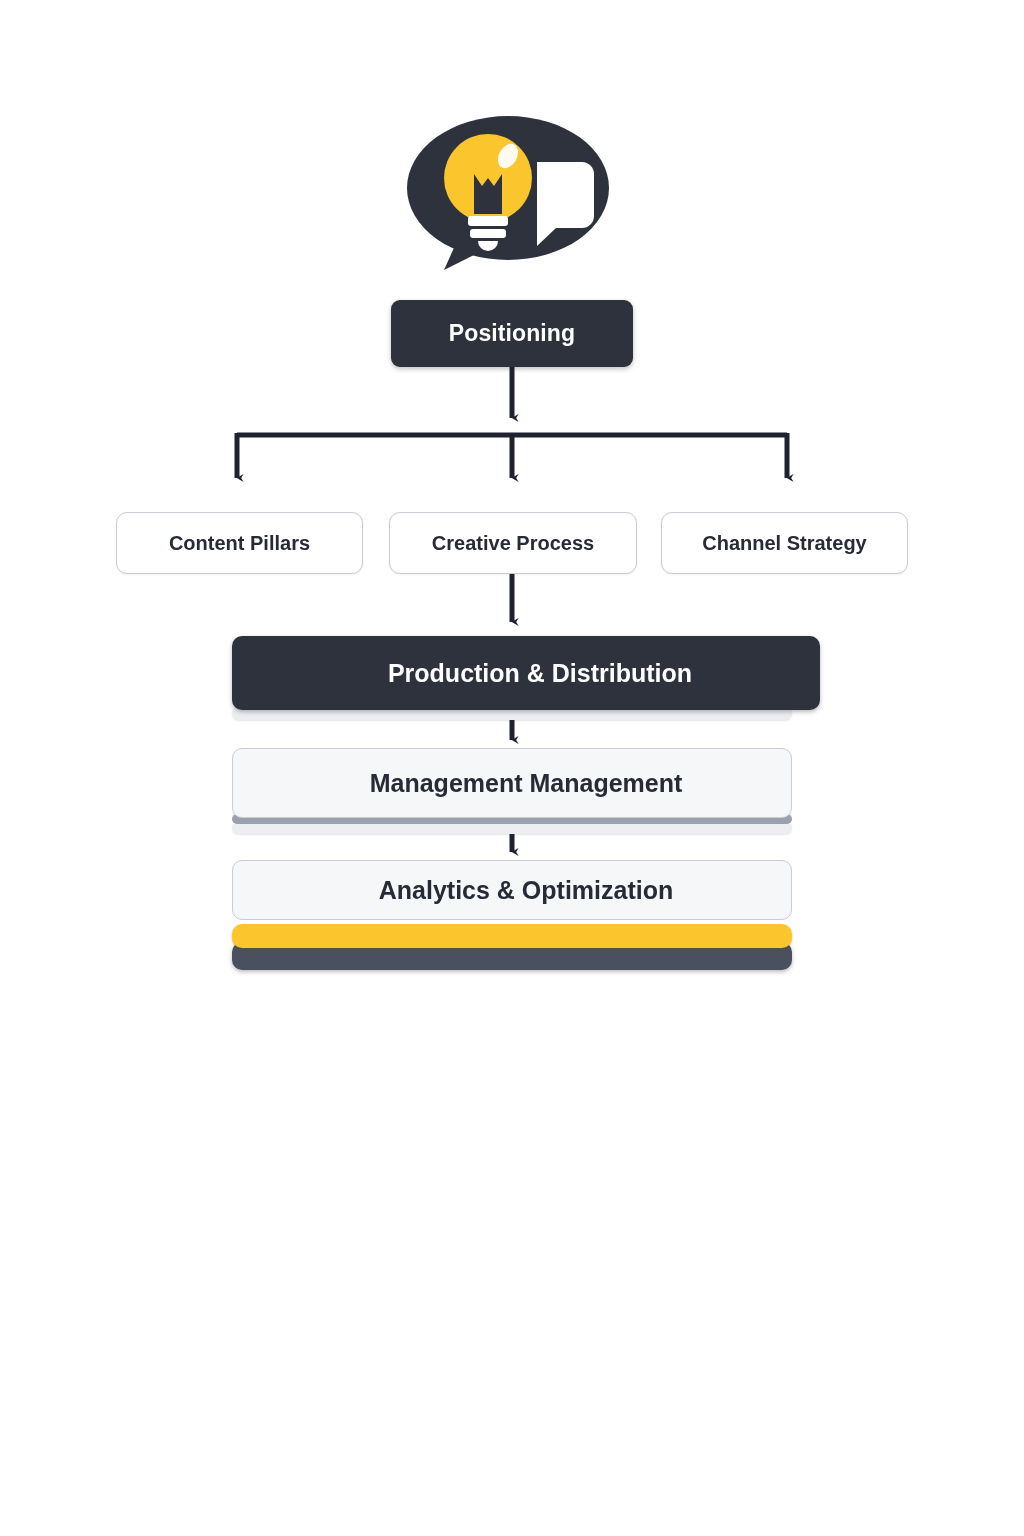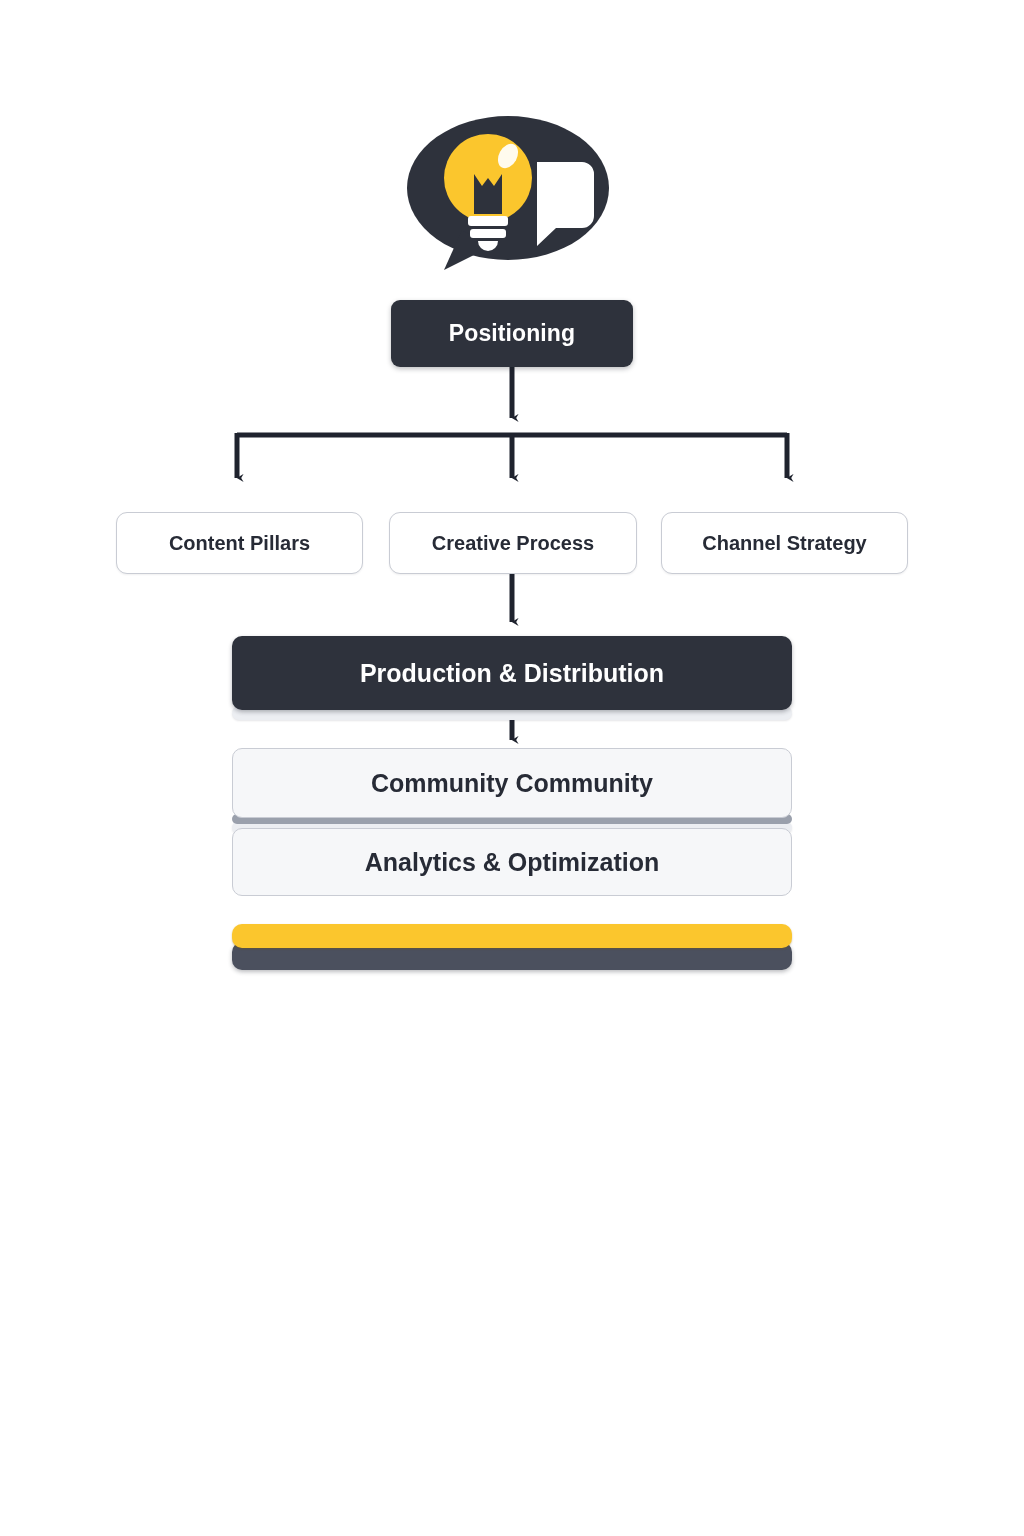--- a/index.html
+++ b/index.html
@@ -93,20 +93,21 @@
   }
 
   .stack-node {
     position: absolute;
     left: 232px;
     width: 560px;
     display: flex;
     align-items: center;
     justify-content: center;
     border-radius: 10px;
+    padding-left: 28px;
   }
   .stack-node .node-label {
     font-size: 25px;
     font-weight: bold;
   }
 
   
   #stack-0 {
     top: 636px;
     height: 74px;
@@ -147,22 +148,22 @@
     left: 232px;
     top: 821px;
     width: 560px;
     height: 13px;
     background: #eceef2;
     box-shadow: 0 1px 2px rgba(40,45,58,0.12);
   }
 
   
   #stack-2 {
-    top: 828px;
-    height: 68px;
+    top: 860px;
+    height: 60px;
     background: #f6f7f9;
     border: 1.5px solid #c9ccd4;
     box-sizing: border-box;
   }
   #stack-2 .node-label { color: #272B36; }
 
   
   #slab-2a {
     left: 232px;
     top: 924px;
@@ -254,19 +255,19 @@
   <div class="slab" id="slab-2b"></div>
   <div class="slab" id="slab-2a"></div>
   <div class="slab" id="slab-1b"></div>
   <div class="slab" id="slab-1a"></div>
   <div class="slab" id="slab-0"></div>
 
   <div class="stack-node" id="stack-0">
     <span class="node-label">Production &amp; Distribution</span>
   </div>
   <div class="stack-node" id="stack-1">
-    <span class="node-label">Community Community</span>
+    <span class="node-label">Management Management</span>
   </div>
   <div class="stack-node" id="stack-2">
     <span class="node-label">Analytics &amp; Optimization</span>
   </div>
 
 </div>
 
 </body></html>

